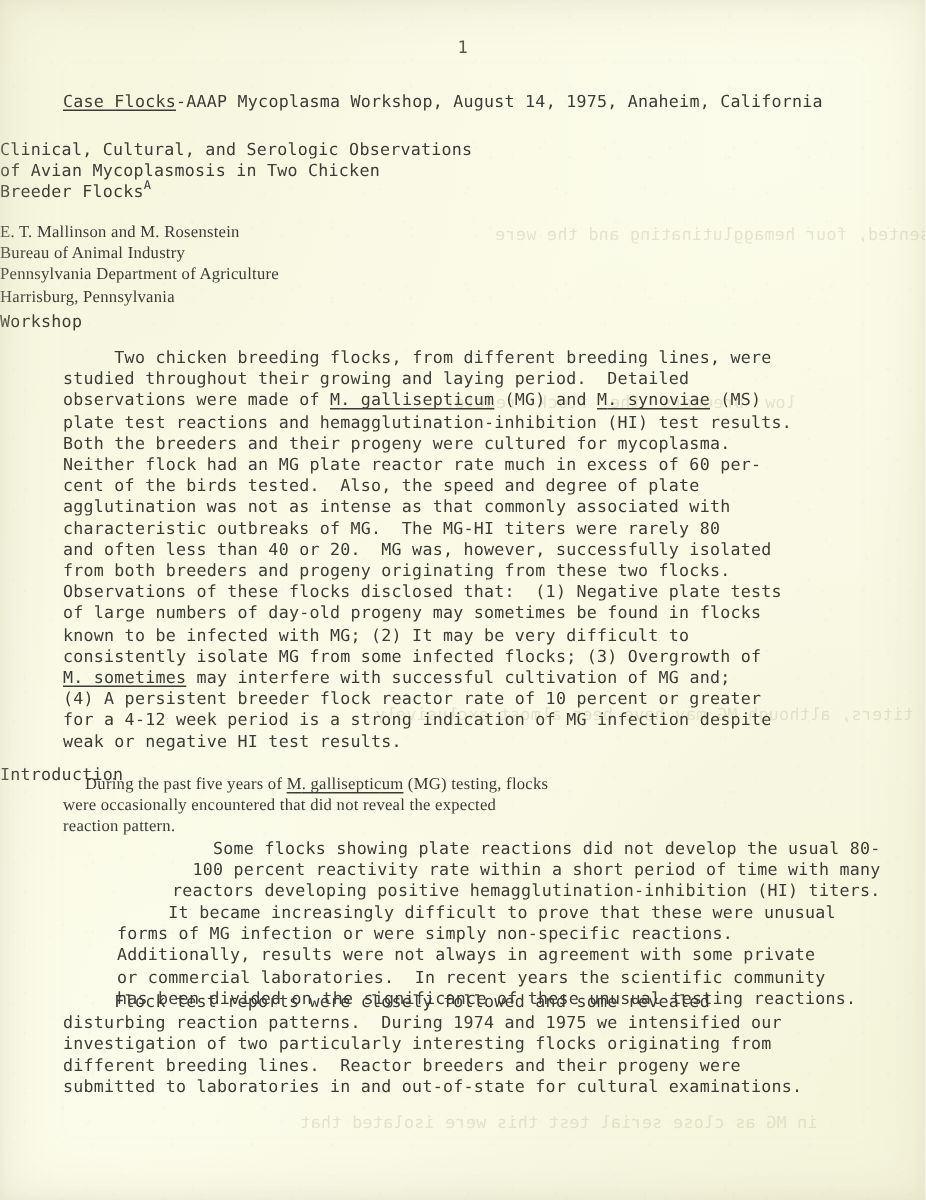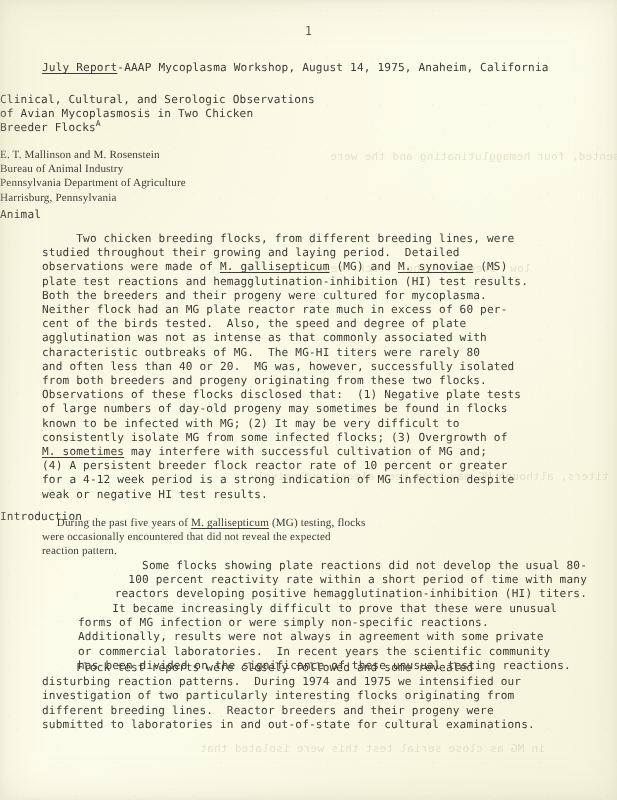--- a/index.html
+++ b/index.html
@@ -128,32 +128,32 @@
 
   <div class="bleed b4">As presented, four hemagglutinating and the were</div>
   <div class="bleed b1">low  breeders  the  flock  reactor</div>
   <div class="bleed b2">and HI titers, although MG may have been almost exclusively</div>
   <div class="bleed b3">in MG as close serial test this were isolated that</div>
 
   <div class="content">
 
     <div class="pageno">1</div>
 
-    <div class="block" id="hdr-line"><span class="u">July Report</span><span>-AAAP Mycoplasma Workshop, August 14, 1975, Anaheim, California</span></div>
+    <div class="block" id="hdr-line"><span class="u">Case Flocks</span><span>-AAAP Mycoplasma Workshop, August 14, 1975, Anaheim, California</span></div>
 
     <div class="block center" id="title"><span>Clinical, Cultural, and Serologic Observations</span>
 <span>of Avian Mycoplasmosis in Two Chicken</span>
 <span>Breeder Flocks</span><sup>A</sup></div>
 
     <div class="block center" id="authors"><span>E. T. Mallinson and M. Rosenstein</span>
 <span>Bureau of Animal Industry</span>
 <span>Pennsylvania Department of Agriculture</span>
 <span>Harrisburg, Pennsylvania</span></div>
 
-    <div class="block center" id="sum-head">Animal</div>
+    <div class="block center" id="sum-head">Workshop</div>
 
     <div class="block" id="sum-p1"><span>     Two chicken breeding flocks, from different breeding lines, were
 studied throughout their growing and laying period.  Detailed
 observations were made of </span><span class="u"><span>M</span><span>. gallisepticum</span></span><span> (MG) and </span><span class="u"><span>M</span><span>. synoviae</span></span><span> (MS)
 plate test reactions and hemagglutination-inhibition (HI) test results.
 Both the breeders and their progeny were cultured for mycoplasma.
 Neither flock had an MG plate reactor rate much in excess of 60 per-
 cent of the birds tested.  Also, the speed and degree of plate
 agglutination was not as intense as that commonly associated with
 characteristic outbreaks of MG.  The MG-HI titers were rarely 80

